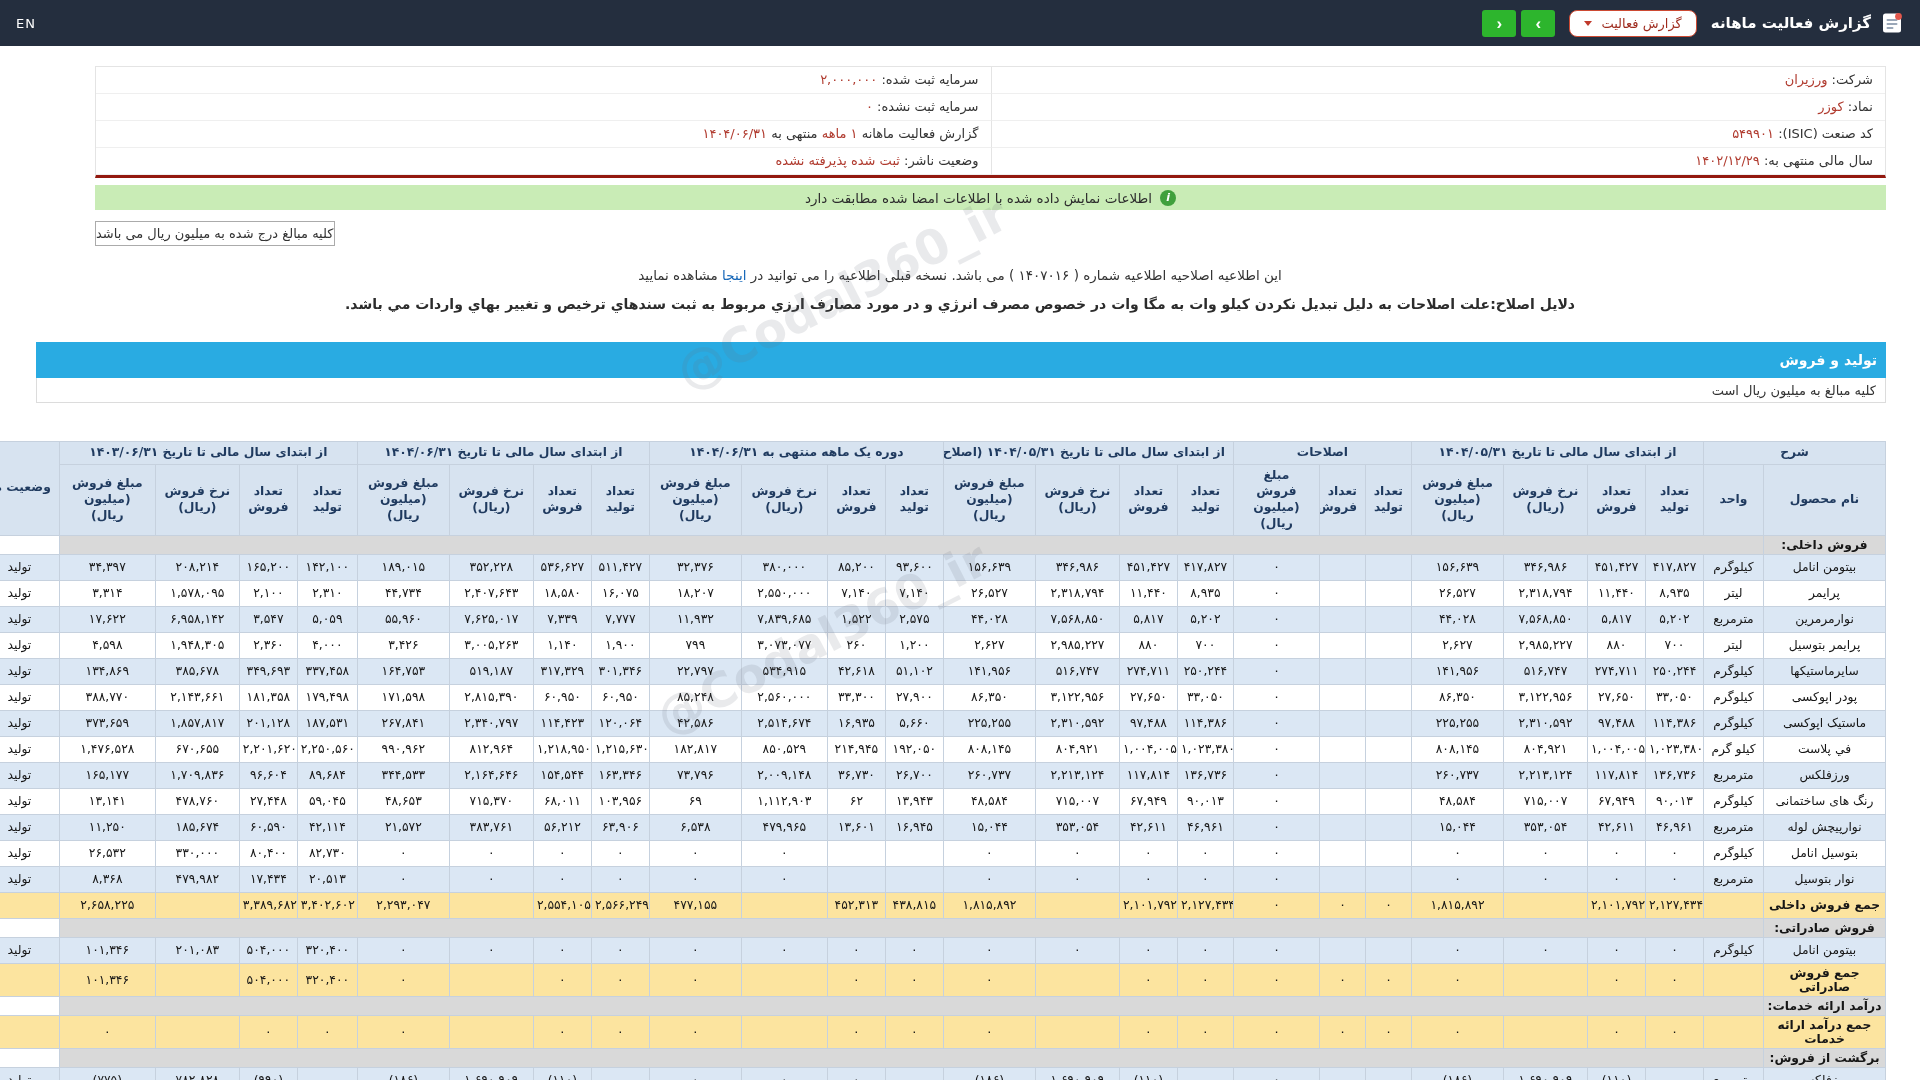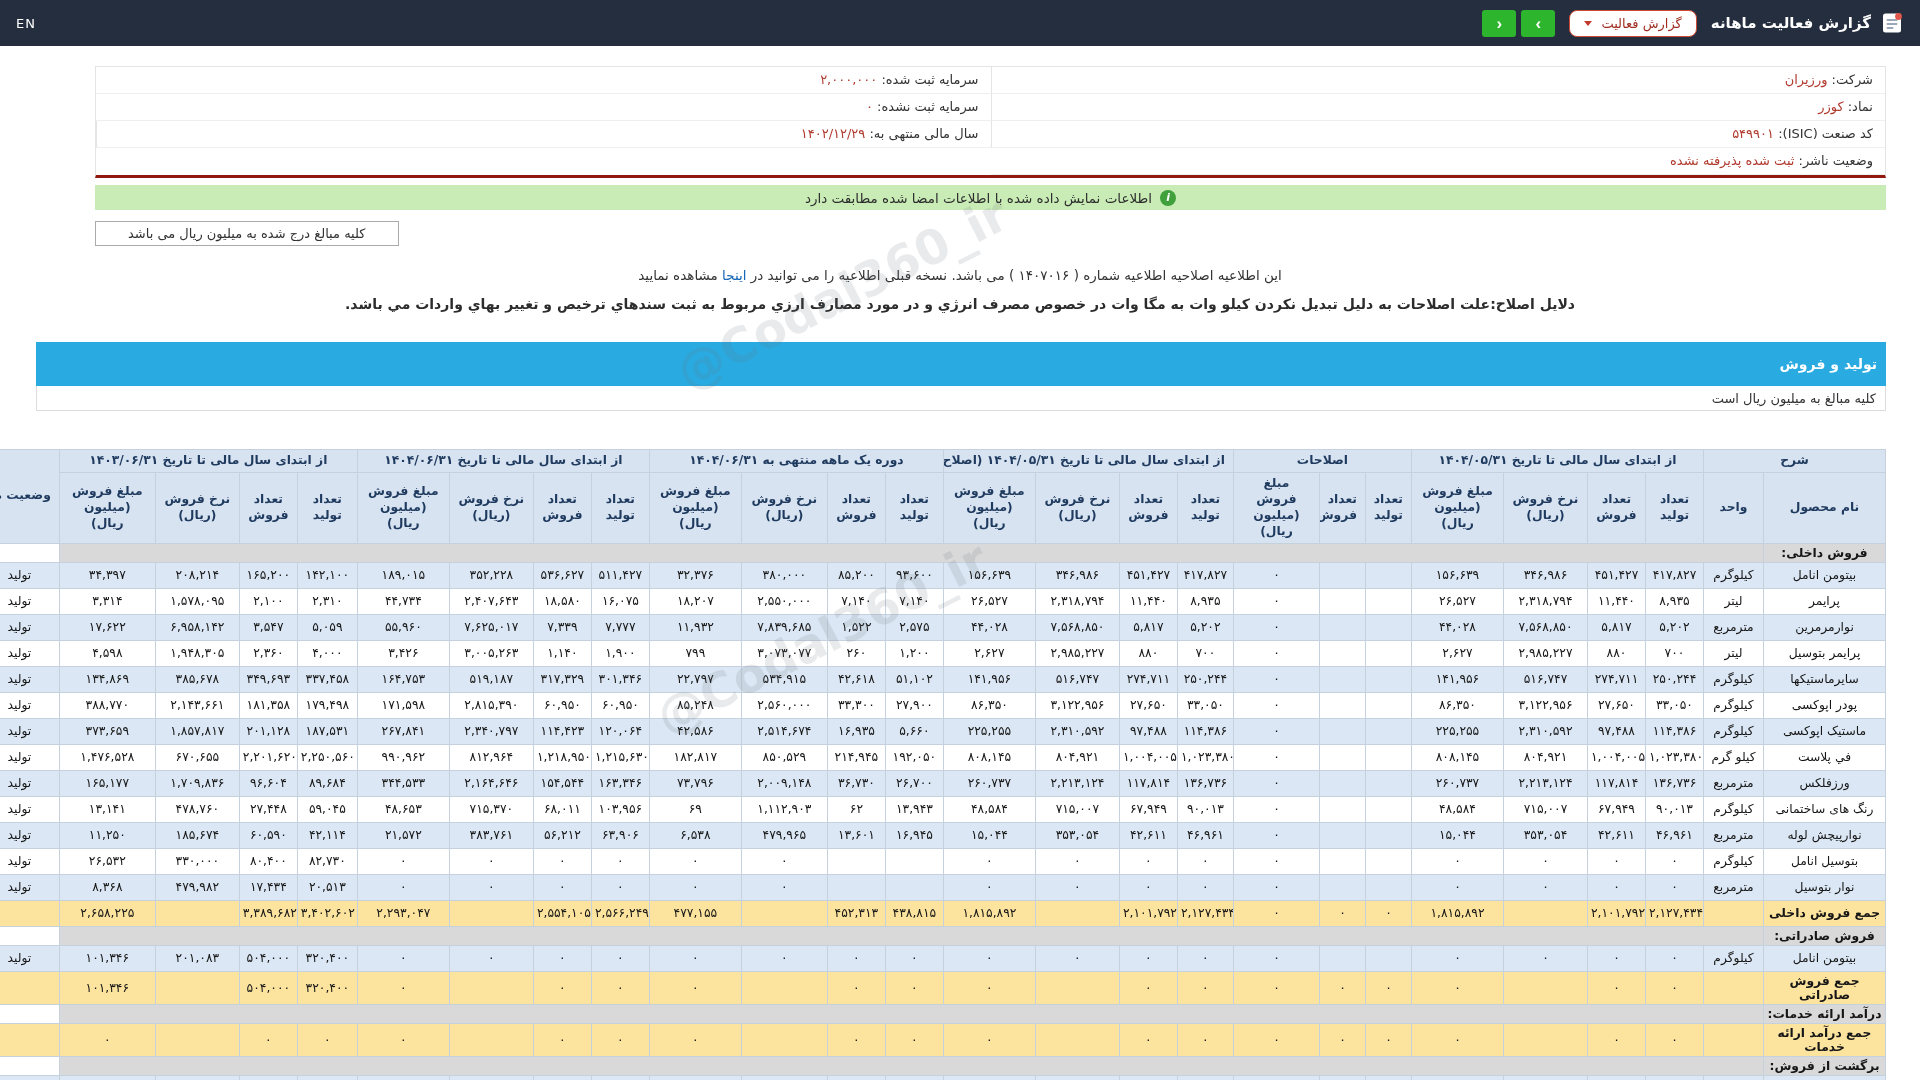--- a/index.html
+++ b/index.html
@@ -25,27 +25,27 @@
   .link-plain{cursor:pointer}
   .lbl{color:#333}
   
   .green-bar{margin:7px 34px 8px 95px;background:#c9ecb6;height:25px;display:flex;align-items:center;
     justify-content:center;gap:8px;font-size:13.5px;color:#2d2d2d}
   .circle-i{width:16px;height:16px;border-radius:50%;background:#3fa03c;color:#fff;font-size:11px;
     font-weight:bold;display:flex;align-items:center;justify-content:center;font-style:italic}
   .circle-i::after{content:"i"}
   
   .amounts-row{margin:11px 34px 0 95px;display:flex;justify-content:flex-end}
-  .amounts-box{border:1px solid #ababab;background:#fff;padding:4px 32px;font-size:13px;color:#333}
+  .amounts-box{border:1px solid #ababab;background:#fff;padding:4px 0;font-size:13px;color:#333}
   .msg1{margin-top:21px;text-align:center;font-size:13.5px;color:#222}
   .txt-link{color:#1667b8;text-decoration:none;cursor:pointer}
   .msg2{margin-top:13px;text-align:center;font-size:14px;font-weight:bold;color:#2c2c2c}
   
   .blue-bar{margin:30px 34px 0 36px;background:#29abe2;color:#fff;font-weight:bold;font-size:14px;
-    height:44px;display:flex;align-items:center;padding:0 9px}
+    height:36px;display:flex;align-items:center;padding:0 9px}
   .note-row{margin:0 34px 0 36px;border:1px solid #dcdcdc;border-top:none;background:#fff;
     font-size:13px;color:#333;height:25px;display:flex;align-items:center;padding:0 9px}
   
   .ptable{width:1848px;margin:38px 34px 0 36px;border-collapse:collapse;table-layout:fixed;background:#fff}
   .ptable th,.ptable td{border:1px solid #c6d1de;vertical-align:middle;overflow:hidden}
   .ptable thead th{background:#d7e3f0;color:#1f3a5f;font-weight:bold;font-size:12.3px;
     line-height:1.3;padding:3px 8px;text-align:center}
   .ptable thead tr:first-child th{white-space:nowrap}
   .ptable tbody td{font-size:12.3px;color:#161616;text-align:center;padding:2px 3px;height:26px}
   td.name{text-align:right;padding-right:6px}
@@ -88,20 +88,21 @@
   </div>
   <a class="lang">EN</a>
 </div>
 
 <div class="info-wrap" id="company-info">
     <div class="info-cell col-right"><span class="lbl">شرکت: </span><a class="val-red link-plain">ورزیران</a></div>
     <div class="info-cell col-left"><span class="lbl">سرمایه ثبت شده: </span><span class="val-red">۲,۰۰۰,۰۰۰</span></div>
     <div class="info-cell col-right"><span class="lbl">نماد: </span><span class="val-red">کوزر</span></div>
     <div class="info-cell col-left"><span class="lbl">سرمایه ثبت نشده: </span><span class="val-red">۰</span></div>
     <div class="info-cell col-right"><span class="lbl">کد صنعت (ISIC): </span><span class="val-red">۵۴۹۹۰۱</span></div>
+    <div class="info-cell col-left"><span class="lbl">گزارش فعالیت ماهانه </span><span class="val-red">۱ ماهه</span><span class="lbl"> منتهی به </span><span class="val-red">۱۴۰۴/۰۶/۳۱</span></div>
     <div class="info-cell col-right"><span class="lbl">سال مالی منتهی به: </span><span class="val-red">۱۴۰۲/۱۲/۲۹</span></div>
     <div class="info-cell col-left"><span class="lbl">وضعیت ناشر: </span><span class="val-red">ثبت شده پذیرفته نشده</span></div>
   </div>
 
 <div class="green-bar">
   <span class="circle-i"></span>
   <span>اطلاعات نمایش داده شده با اطلاعات امضا شده مطابقت دارد</span>
 </div>
 
 <div class="amounts-row">

